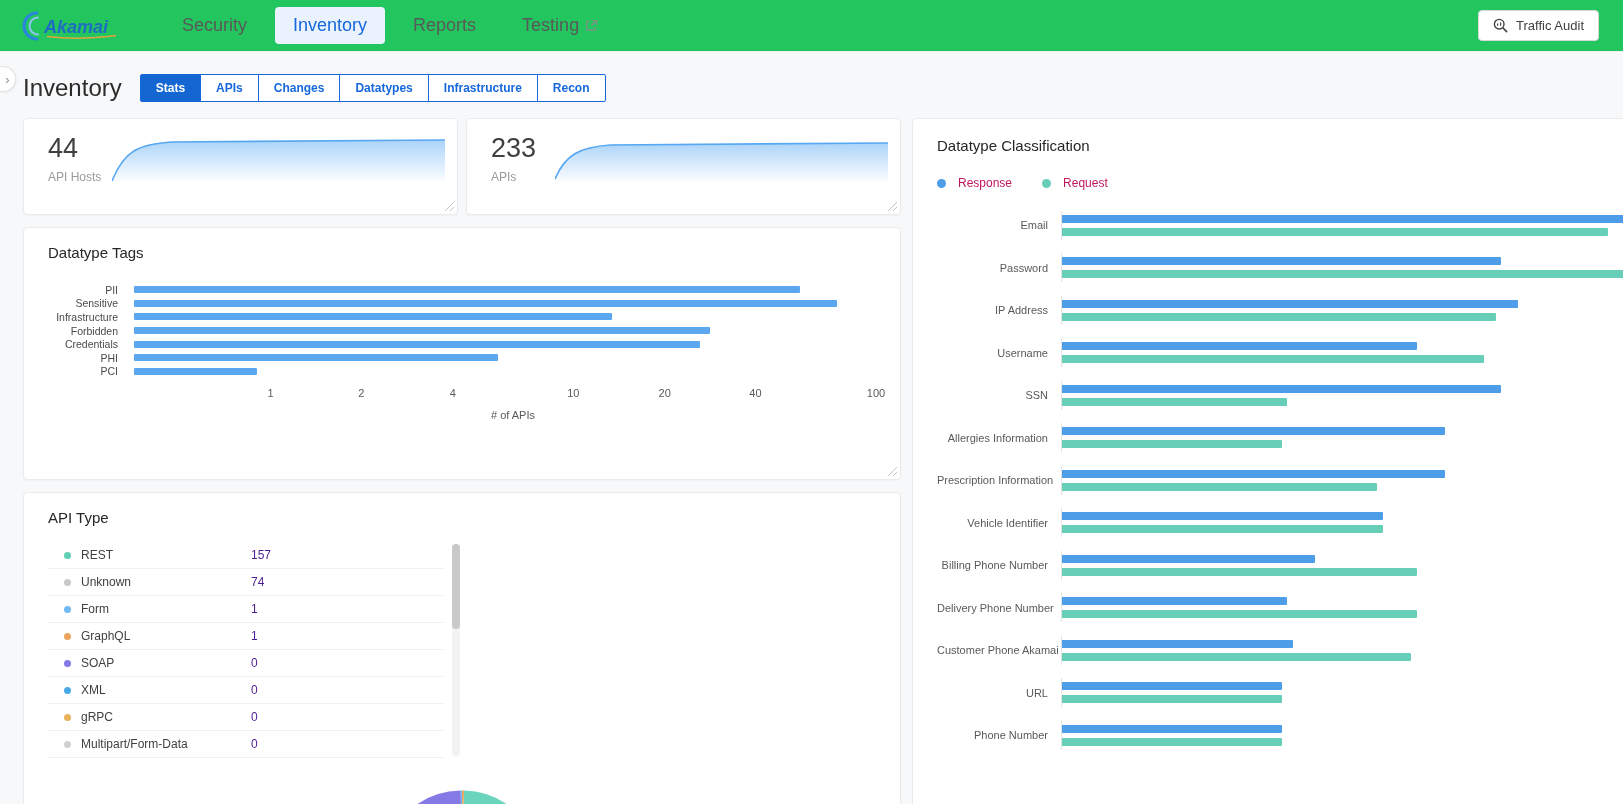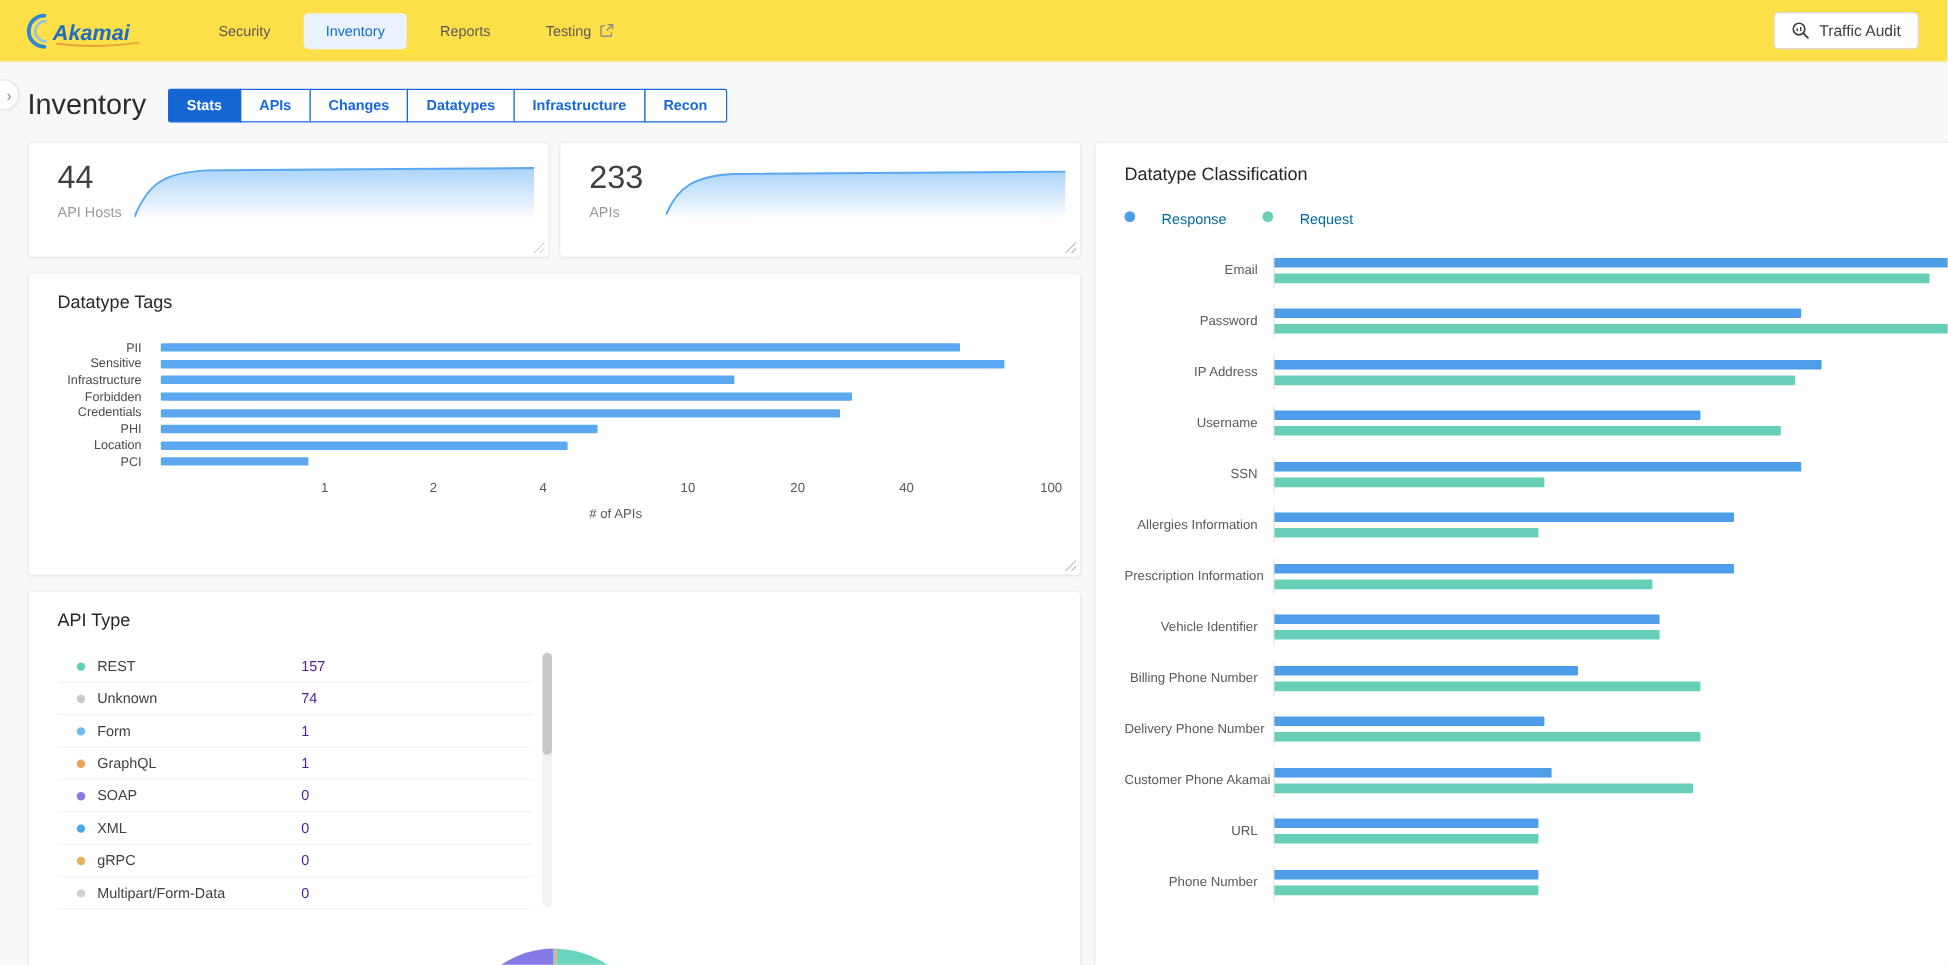--- a/index.html
+++ b/index.html
@@ -5,27 +5,27 @@
   * { box-sizing: border-box; margin: 0; padding: 0; }
   html,body { width:1623px; height:804px; overflow:hidden; }
   body {
     background:#f7f8fa;
     font-family:"Liberation Sans", sans-serif;
     color:#262626;
     position:relative;
   }
   
   .navbar {
-    height:52px; background:#fde047; border-bottom:1px solid #f0f0f0;
+    height:52px; background:#22c55e; border-bottom:1px solid #f0f0f0;
     display:flex; align-items:center; padding:0 24px 0 20px;
   }
   .logo { display:flex; align-items:center; cursor:pointer; }
   .nav-items { list-style:none; display:flex; gap:10px; margin-left:34px; }
   .nav-item {
-    font-size:12px; color:#595959; padding:8px 18px; border-radius:4px;
+    font-size:18px; color:#595959; padding:8px 18px; border-radius:4px;
     cursor:pointer; display:flex; align-items:center;
   }
   .nav-item.active { color:#1668dc; background:#e9f2fd; font-weight:500; }
   .traffic-audit {
     margin-left:auto; display:flex; align-items:center; gap:8px;
     background:#fff; border:1px solid #d9d9d9; border-radius:4px;
     padding:7px 14px; font-size:13px; font-weight:500; color:#404040;
     font-family:"Liberation Sans", sans-serif; cursor:pointer;
   }
   
@@ -92,21 +92,21 @@
   .fake-scrollbar { position:absolute; right:0; top:2px; width:8px; height:212px; background:#f2f2f2; border-radius:4px; }
   .fake-scrollbar .thumb { position:absolute; top:0; width:8px; height:85px; background:#c9c9c9; border-radius:4px; cursor:grab; }
   .donut-wrap { flex:1; display:flex; align-items:center; justify-content:center; padding-top:27px; position:relative; }
   .donut-box { position:relative; width:170px; height:170px; }
   .donut-center { position:absolute; inset:0; display:flex; flex-direction:column; align-items:center; justify-content:center; pointer-events:none; }
   .donut-value { font-size:24px; color:#383838; font-weight:500; }
   .donut-label { font-size:11px; color:#9a9a9a; margin-top:3px; }
   
   .class-card { width:738px; flex:none; height:1000px; padding:18px 24px; }
   .legend { display:flex; gap:30px; align-items:center; margin-top:22px; }
-  .legend-item { display:flex; gap:22px; font-size:12px; color:#0369a1; cursor:pointer; }
+  .legend-item { display:flex; align-items:center; gap:12px; font-size:12px; color:#be185d; cursor:pointer; }
   .ldot { width:9px; height:9px; border-radius:50%; }
   .class-chart { margin-top:14px; }
   .crow { display:flex; align-items:center; height:42.5px; }
   .clabel { width:124px; flex:none; text-align:right; padding-right:13px; font-size:11px; color:#595959; white-space:nowrap; }
   .cbars { flex:1; border-left:1px solid #e3e3e3; padding:4px 0; }
   .cbar { height:8px; border-radius:0 1px 1px 0; }
   .cbar + .cbar { margin-top:5px; }
 </style>
 </head>
 <body>
@@ -243,26 +243,20 @@
                   <div class="tbar" style="width: 76.3%; background: rgb(91, 167, 240);"></div>
                 </div>
               </div>
               <div class="trow">
                 <span class="tlabel">PHI</span>
                 <div class="tplot">
                   <div class="tbar" style="width: 49%; background: rgb(91, 167, 240);"></div>
                 </div>
               </div>
               <div class="trow">
-                <span class="tlabel">Location</span>
-                <div class="tplot">
-                  <div class="tbar" style="width: 45.7%; background: rgb(91, 167, 240);"></div>
-                </div>
-              </div>
-              <div class="trow">
                 <span class="tlabel">PCI</span>
                 <div class="tplot">
                   <div class="tbar" style="width: 16.6%; background: rgb(91, 167, 240);"></div>
                 </div>
               </div>
             </div>
           <div class="tags-ticks" id="tags-ticks">
               <span style="left: 16.6%;">1</span>
               <span style="left: 29.1%;">2</span>
               <span style="left: 41.7%;">4</span>

